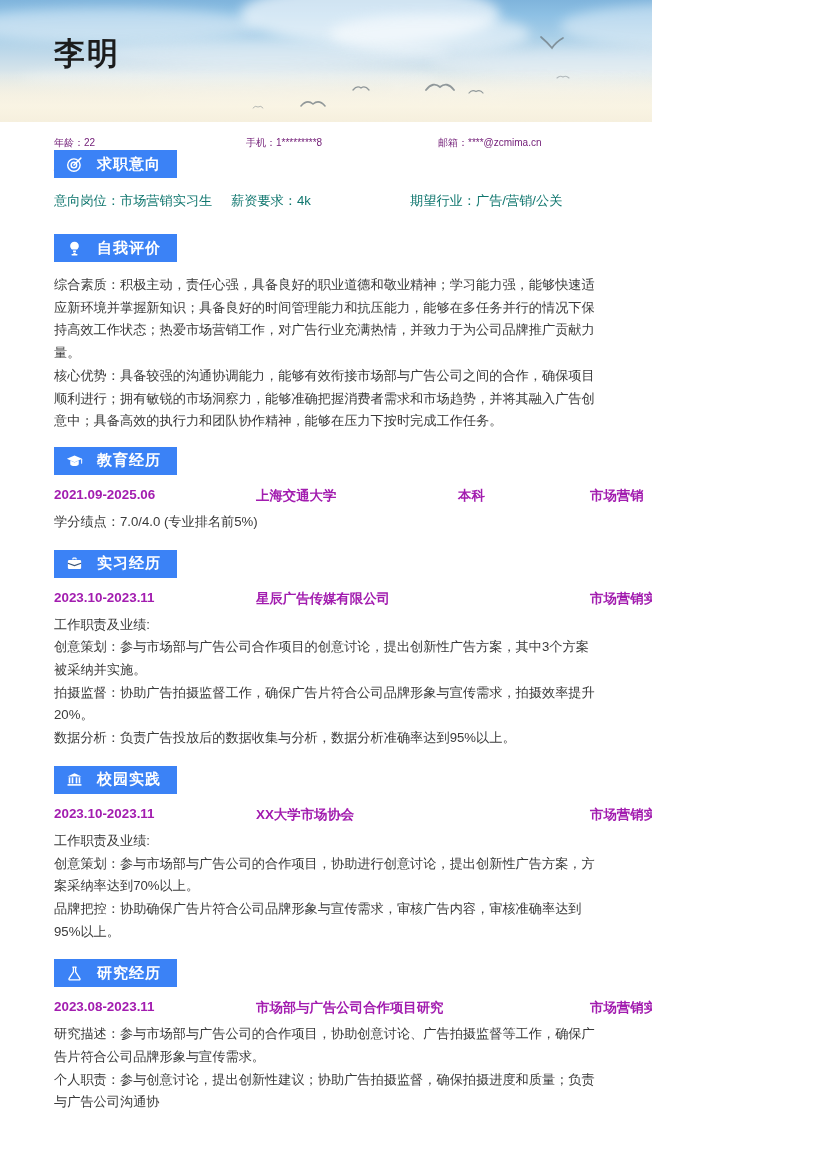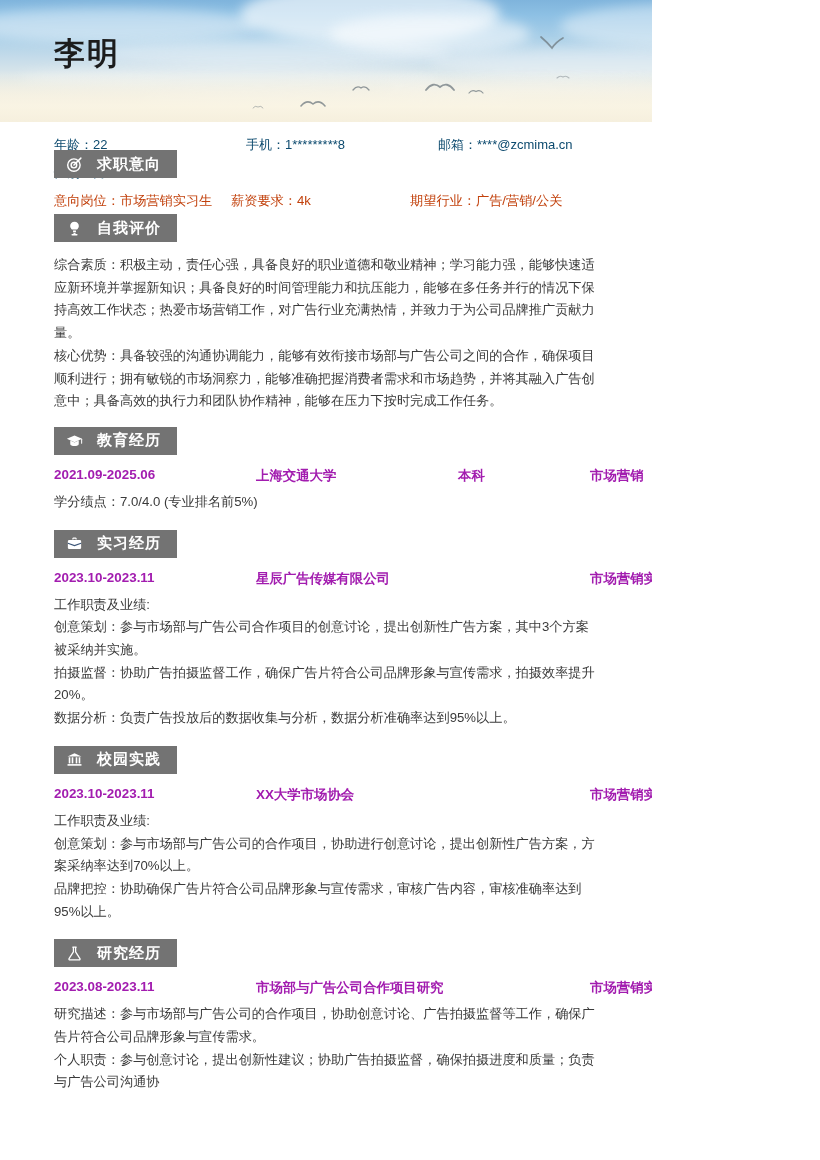--- a/index.html
+++ b/index.html
@@ -155,37 +155,37 @@
   
   .contact {
     position: absolute;
     left: 0; top: 122px;
     width: 820px;
     padding: 14px 0 6px 0;
   }
   .contact .row { position: relative; height: 28px; }
   .contact .cell {
     position: absolute;
-    font-size: 13px;
-    color: #0c4a6e;
+    font-size: 10px;
+    color: #701a75;
     white-space: nowrap;
     text-align: center;
   }
   .c-age    { left: 54px;  }
   .c-phone  { left: 246px; }
   .c-email  { left: 438px; }
   .c-gender { left: 54px;  }
 
   
   .section { position: relative; padding: 0 54px; }
   .sec-head {
     display: inline-flex;
     align-items: center;
     gap: 14px;
-    background: #737373;
+    background: #3b82f6;
     color: #ffffff;
     height: 28px;
     padding: 0 16px 0 12px;
     min-width: 118px;
     box-sizing: border-box;
   }
   .sec-head .ico {
     width: 17px; height: 17px;
     display: inline-flex; align-items:center; justify-content:center;
     flex: 0 0 auto;
@@ -204,21 +204,21 @@
     line-height: 1.72;
     color: #3a3a3a;
     margin: 0;
   }
   .body-text p { margin: 0; }
 
   .kv-row {
     position: relative;
     height: 22px;
     font-size: 13.2px;
-    color: #c2410c;
+    color: #0f766e;
   }
   .kv-row .k { position: absolute; white-space: nowrap; }
 
   
   .entry-head {
     position: relative;
     height: 24px;
     font-weight: bold;
     font-size: 13.4px;
     color: #a21caf;
@@ -347,21 +347,21 @@
       <span class="sec-title">求职意向</span>
     </div>
     <div class="sp-14"></div>
     <div class="kv-row">
       <span class="k" style="left:0px"><span>意向岗位：</span><span>市场营销实习生</span></span>
       <span class="k" style="left:177px"><span>薪资要求：</span><span>4k</span></span>
       <span class="k" style="left:356px"><span>期望行业：</span><span>广告/营销/公关</span></span>
     </div>
   </div>
 
-  <div class="section" style="">
+  <div class="section" style="margin-top:20px">
     <div class="sec-head">
       <span class="ico">
         <svg width="17" height="17" viewBox="0 0 20 20">
           <path d="M10 2.2 C6.9 2.2 4.9 4.4 4.9 7 C4.9 9 6.2 10.2 7 11.3 L13 11.3 C13.8 10.2 15.1 9 15.1 7 C15.1 4.4 13.1 2.2 10 2.2 Z" fill="#fff"></path>
           <rect x="8.3" y="12.3" width="3.4" height="2.1" fill="#fff"></rect>
           <rect x="8.8" y="15.1" width="2.4" height="2.6" fill="#fff"></rect>
           <rect x="6.4" y="16.6" width="7.2" height="1.6" rx="0.8" fill="#fff"></rect>
         </svg>
       </span>
       <span class="sec-title">自我评价</span>

